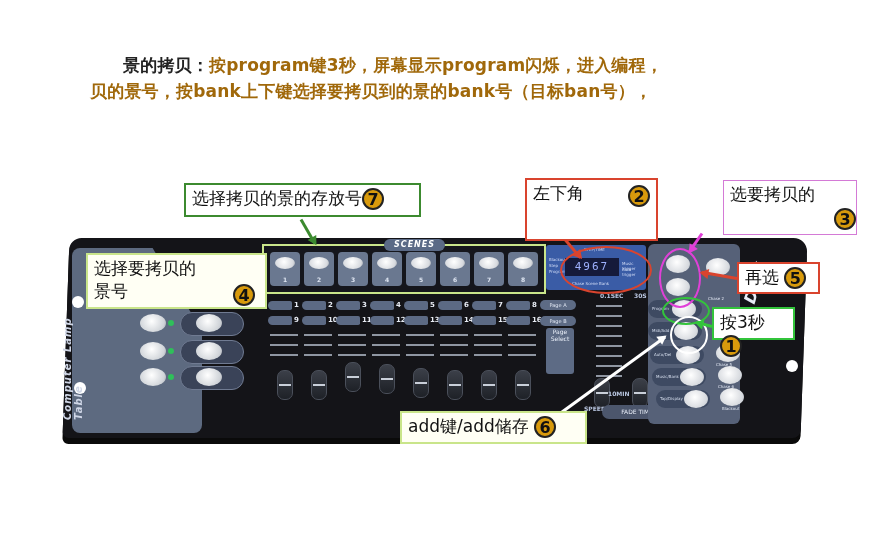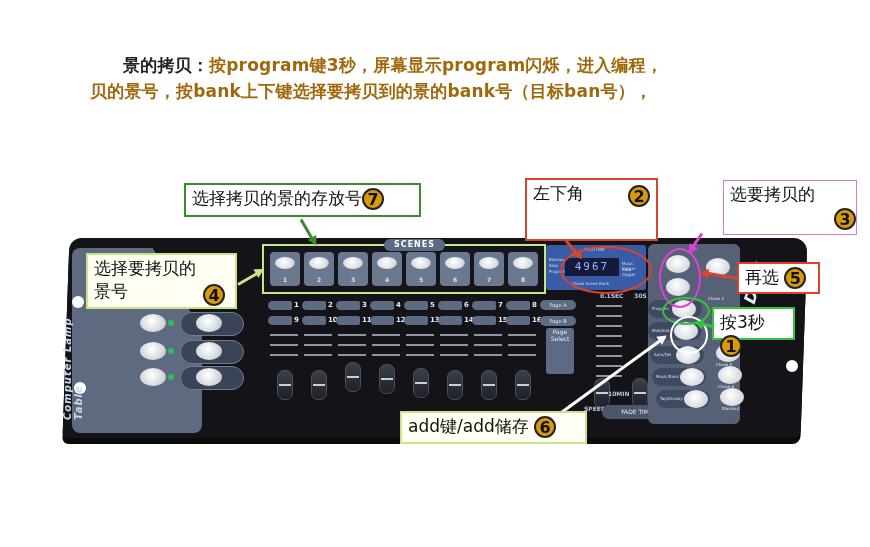--- a/index.html
+++ b/index.html
@@ -12,21 +12,21 @@
   .console{position:absolute;left:66px;top:238px;width:738px;height:200px;background:#141418;border-radius:12px 14px 8px 6px;
     transform:skewX(-2deg);box-shadow:0 6px 0 #0a0a0a;}
   .lpanel{position:absolute;left:72px;top:248px;width:130px;height:185px;background:#5d6a80;clip-path:polygon(0 0,62% 0,100% 45%,100% 100%,0 100%);border-radius:8px;}
   .lhole{position:absolute;width:12px;height:12px;background:#fff;border-radius:50%;}
   .lname{position:absolute;left:62px;top:300px;width:16px;height:120px;color:#cfd6e6;font-size:10px;font-weight:bold;font-style:italic;writing-mode:vertical-rl;transform:rotate(180deg);letter-spacing:1px;}
   .lbtn{position:absolute;width:26px;height:18px;border-radius:50%;background:radial-gradient(circle at 45% 40%,#fff,#cfd3d8 70%,#8a8f98);}
   .lpill{position:absolute;width:62px;height:22px;border-radius:12px;background:#3a4358;border:1px solid #707b92;}
   .led{position:absolute;width:6px;height:6px;border-radius:50%;background:#2fbf5a;}
 
   .scenes{position:absolute;left:262px;top:244px;width:280px;height:46px;border:2px solid #c9e58a;background:#15161c;}
-  .scenes-label{position:absolute;left:120px;top:-7px;height:12px;padding:0 10px;background:#5b6a86;border-radius:7px;color:#fff;font-size:8px;font-weight:bold;line-height:12px;letter-spacing:1px;}
+  .scenes-label{position:absolute;left:120px;top:-7px;height:12px;padding:0 10px;background:#5b6a86;border-radius:7px;color:#fff;font-size:8px;font-weight:bold;line-height:12px;letter-spacing:1px;font-style:italic;}
   .scene{position:absolute;top:6px;width:30px;height:34px;background:#6a7890;border-radius:4px;}
   .scene .knob{position:absolute;left:5px;top:5px;width:20px;height:12px;border-radius:50%;background:radial-gradient(circle at 45% 40%,#fff,#d6d9de 70%,#8f96a0);}
   .scene .num{position:absolute;left:0;right:0;bottom:3px;text-align:center;color:#dfe6f2;font-size:6px;font-weight:bold;}
 
   .chtag{position:absolute;width:24px;height:9px;background:#5c6a84;border-radius:5px 2px 2px 5px;}
   .chnum{position:absolute;color:#e8ecf4;font-size:7px;font-weight:bold;}
   .tick{position:absolute;width:28px;height:2px;background:#8f96a2;}
   .fader-cap{position:absolute;width:14px;height:28px;border-radius:7px;background:linear-gradient(#3b3f48,#1e2127);border:1px solid #4a4f5a;}
   .fader-cap::after{content:"";position:absolute;left:1px;right:1px;top:13px;height:2px;background:#c9cfd9;}
   .page-btn{position:absolute;width:36px;height:10px;background:#5d6b85;border-radius:5px;color:#dfe6f2;font-size:5px;line-height:10px;text-align:center;}
@@ -44,21 +44,21 @@
   .stick{position:absolute;width:26px;height:2px;background:#8f96a2;}
   .speed-label{position:absolute;color:#b9c6e0;font-size:6px;font-weight:bold;}
   .fade-pill{position:absolute;left:602px;top:405px;width:70px;height:14px;border-radius:7px;background:#4c566c;color:#e6ecf7;font-size:6px;text-align:center;line-height:14px;}
 
   
   .callout{position:absolute;background:#fff;font-size:17px;color:#111;line-height:23px;padding:2px 6px;box-sizing:border-box;}
   .badge{display:inline-block;width:22px;height:22px;border-radius:50%;background:#d89a0c;border:2px solid #222;box-sizing:border-box;color:#111;font-size:16px;font-weight:bold;line-height:19px;text-align:center;vertical-align:middle;}
   .c7{left:184px;top:183px;width:237px;height:34px;border:2px solid #3c8a2f;}
   .c2{left:525px;top:178px;width:133px;height:63px;border:2px solid #d9442e;}
   .c3{left:679px;top:180px;width:134px;height:55px;border:1px solid #d47ad6;margin-left:44px;}
-  .c4{left:86px;top:253px;width:151px;height:56px;border:2px solid #c9e58a;background:#fffff4;}
+  .c4{left:86px;top:253px;width:181px;height:56px;border:2px solid #c9e58a;background:#fffff4;}
   .c5{left:737px;top:262px;width:83px;height:32px;border:2px solid #d9442e;}
   .c1{left:712px;top:307px;width:83px;height:33px;border:2px solid #33c43b;}
   .c6{left:400px;top:411px;width:187px;height:33px;border:2px solid #c9e58a;background:#fffff4;}
   .c2 .badge,.c3 .badge,.c4 .badge{position:absolute;}
 
   .ring{position:absolute;border-radius:50%;}
   .arrow{position:absolute;height:3px;transform-origin:left center;}
   .arrow::after{content:"";position:absolute;right:-2px;top:-4px;border-left:9px solid currentColor;border-top:5.5px solid transparent;border-bottom:5.5px solid transparent;}
 </style>
 </head>

